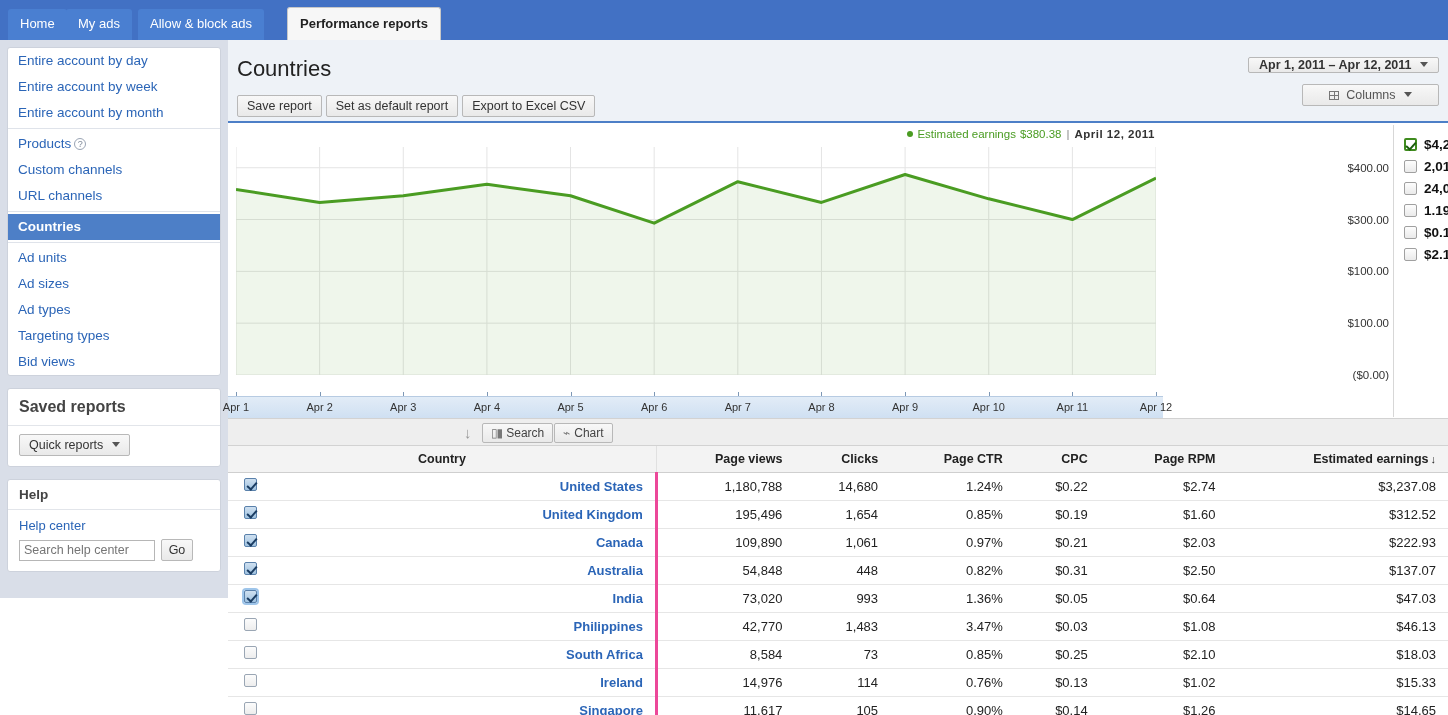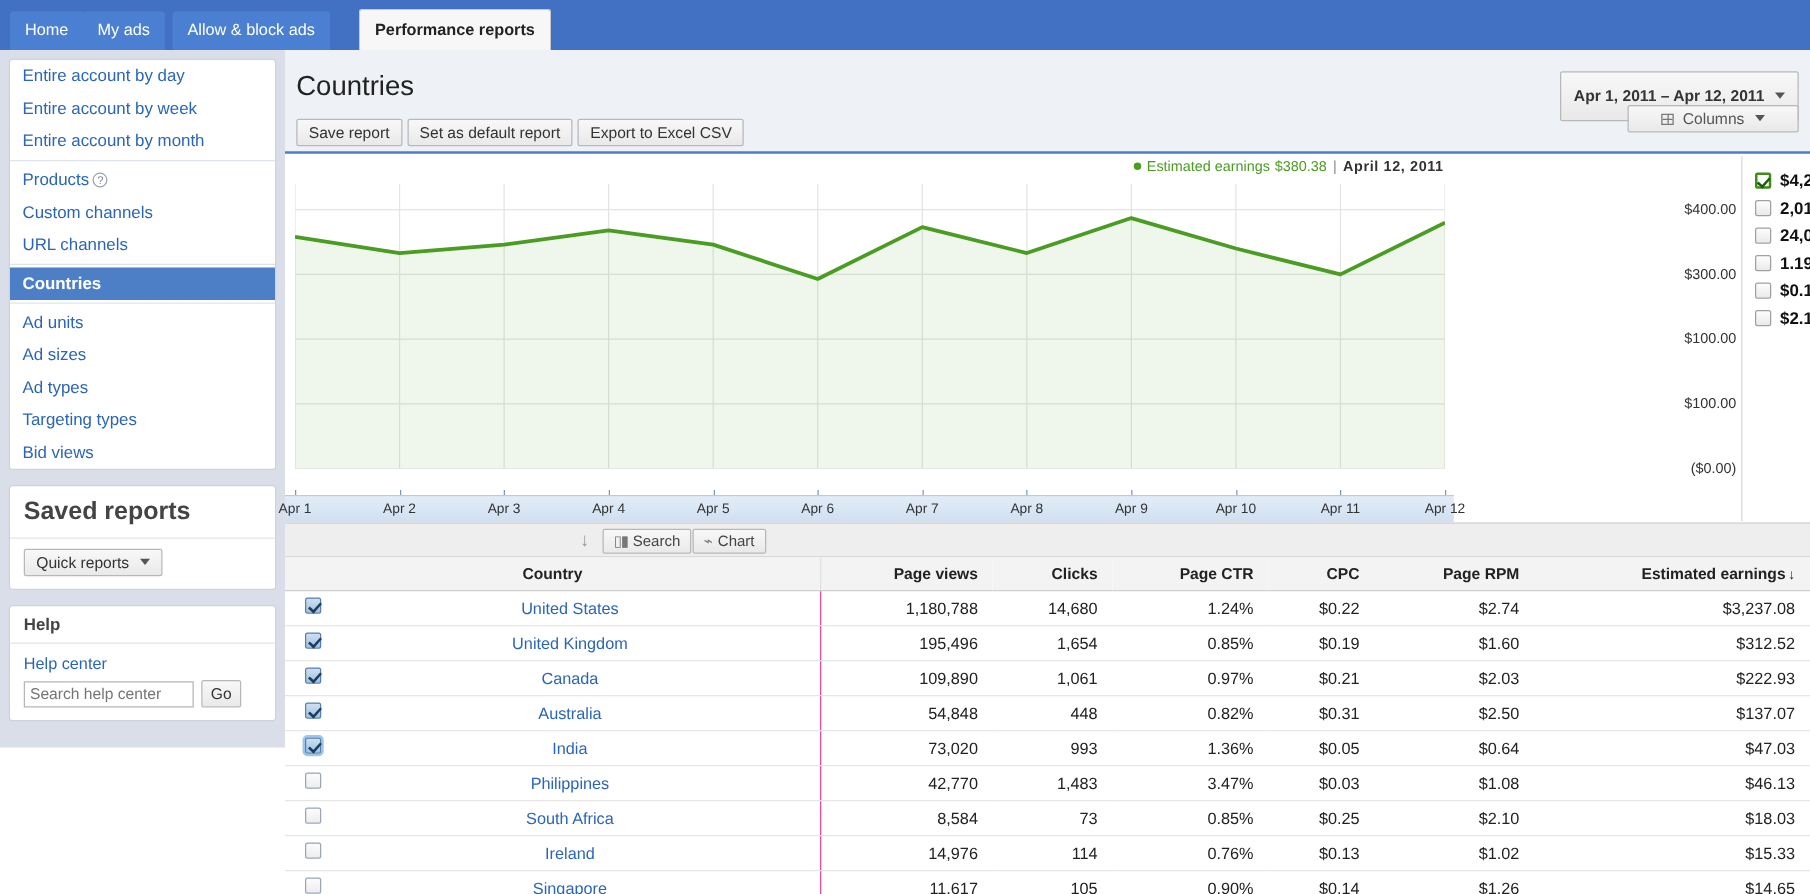--- a/index.html
+++ b/index.html
@@ -76,21 +76,21 @@
     line-height: 11px;
     text-align: center;
     color: #7c8798;
     vertical-align: 1px;
     margin-left: 3px;
     background: #fff;
   }
   .panel-head {
     padding: 9px 11px 9px 11px;
     font-weight: bold;
-    font-size: 20px;
+    font-size: 16px;
     color: #444;
     border-bottom: 1px solid #e2e5ea;
   }
   .panel-head.small { font-size: 13.5px; padding: 7px 11px; }
   .panel-body { padding: 8px 11px 10px 11px; }
   .btn {
     display: inline-block;
     background: linear-gradient(#f8f8f8, #e9e9e9);
     border: 1px solid #b8b8b8;
     border-radius: 2px;
@@ -130,21 +130,21 @@
   }
   #page-title {
     position: absolute; left: 9px; top: 16px;
     font-size: 22px; color: #222; font-weight: normal;
   }
   #action-buttons { position: absolute; left: 9px; top: 55px; }
   #action-buttons .btn { margin-right: 4px; }
   #date-range {
     position: absolute; right: 9px; top: 17px;
     font-weight: bold; font-size: 12.5px;
-    padding: 12px 10px;
+    padding: 0 10px;
   }
   #columns-btn {
     position: absolute; right: 9px; top: 44px;
     padding: 3px 26px;
     color: #555;
   }
   .caret {
     display: inline-block;
     width: 0; height: 0;
     border-left: 4px solid transparent;
@@ -291,23 +291,24 @@
     padding: 0 12px;
     font-size: 13px;
     text-align: right;
     white-space: nowrap;
     color: #222;
   }
   tbody td.td-check {
     width: 32px; padding: 0 0 0 16px; text-align: left;
   }
   tbody td.td-country {
-    text-align: center;
-    border-right: 1px solid #ec4899;
+    text-align: right;
+    border-right: 3px solid #ec4899;
     padding-left: 8px;
+    font-weight: bold;
   }
   tbody td.td-country a { color: #2b65b7; text-decoration: none; cursor: pointer; }
   .rcb {
     width: 13px; height: 13px;
     border: 1px solid #9aa6b4;
     border-radius: 2px;
     background: linear-gradient(#fcfcfc,#ededed);
     display: inline-block;
     cursor: pointer;
     position: relative;

